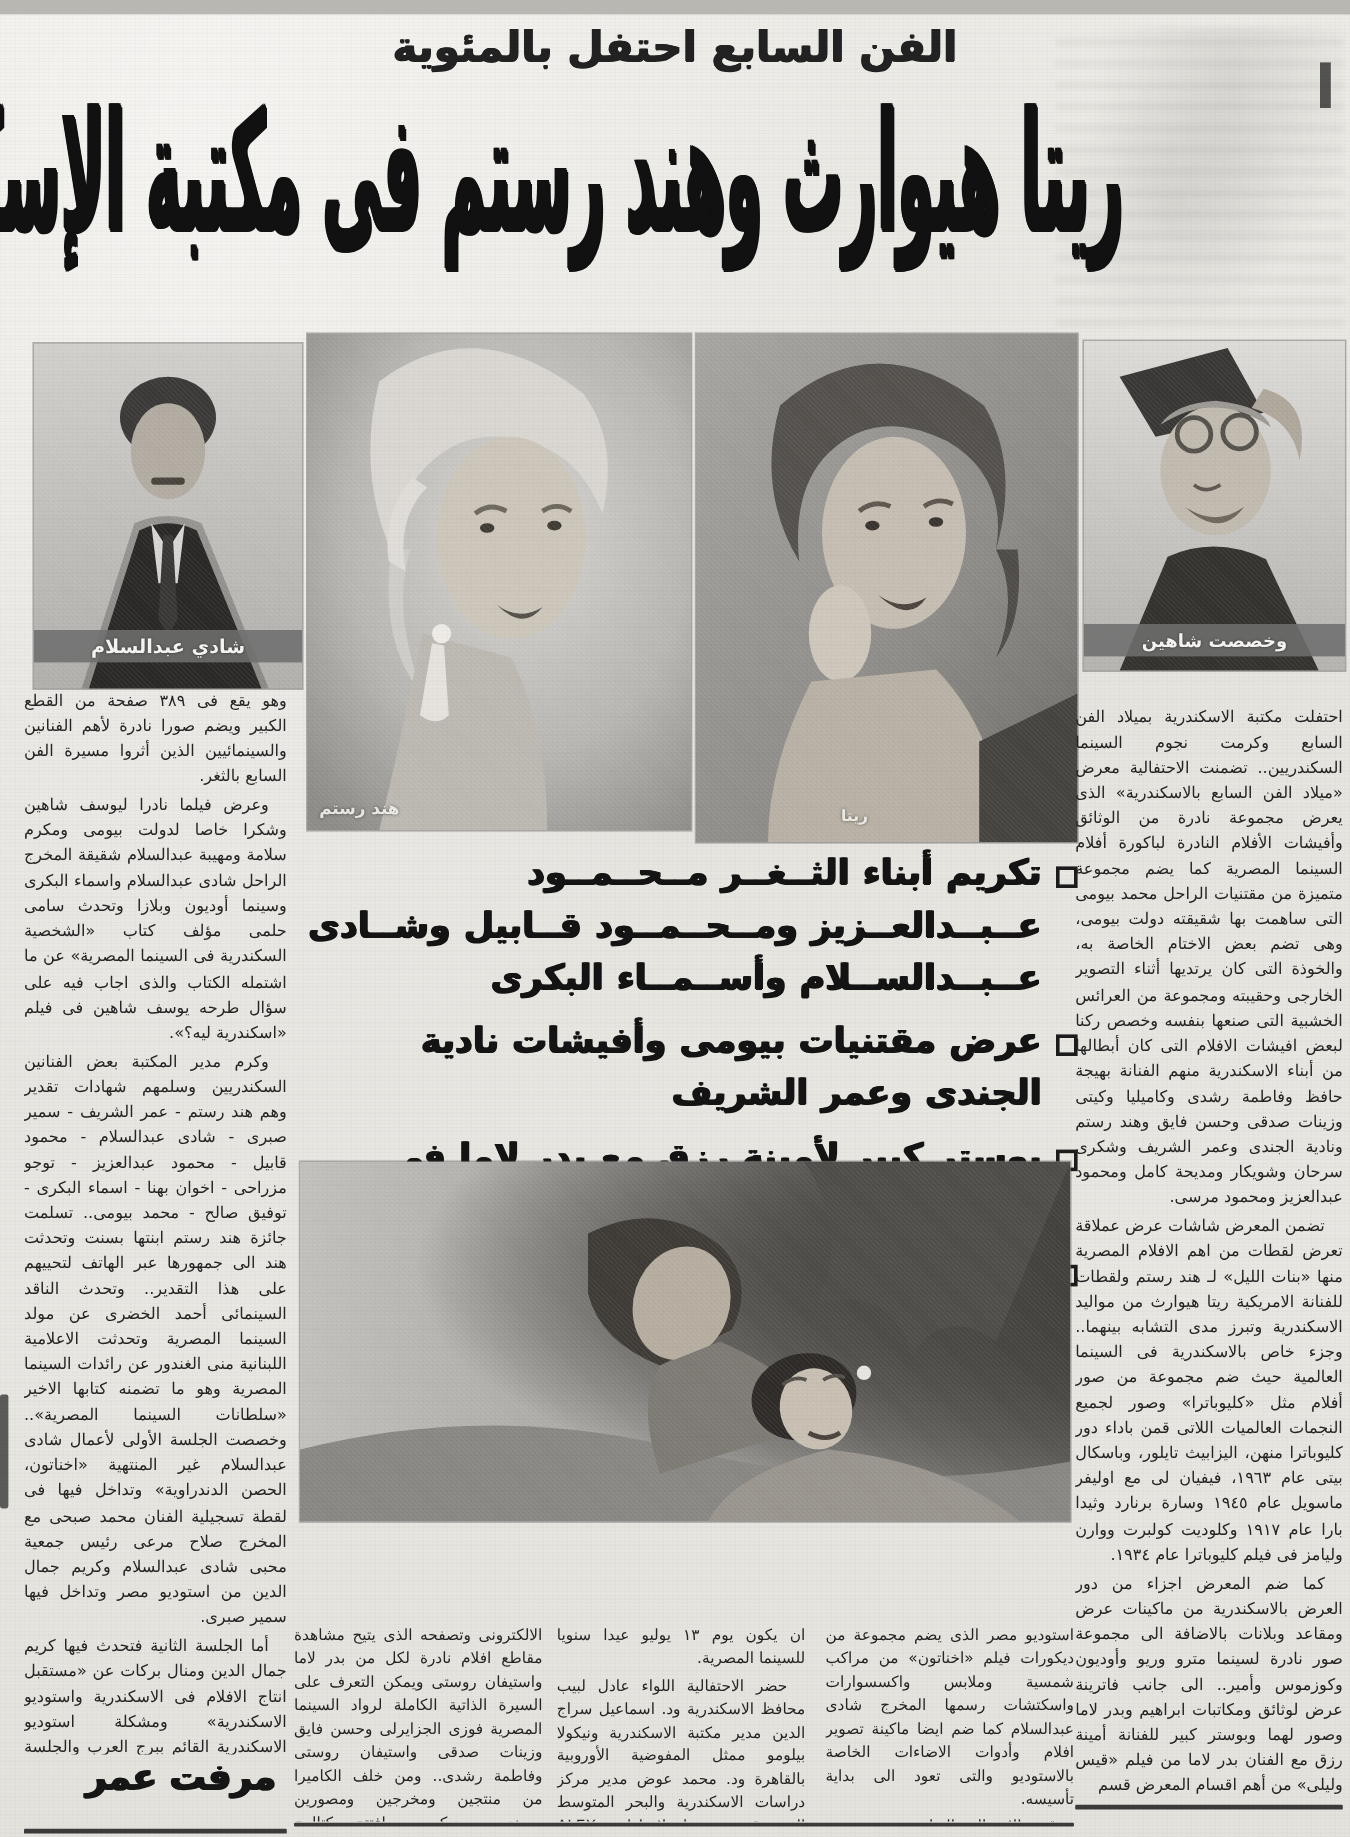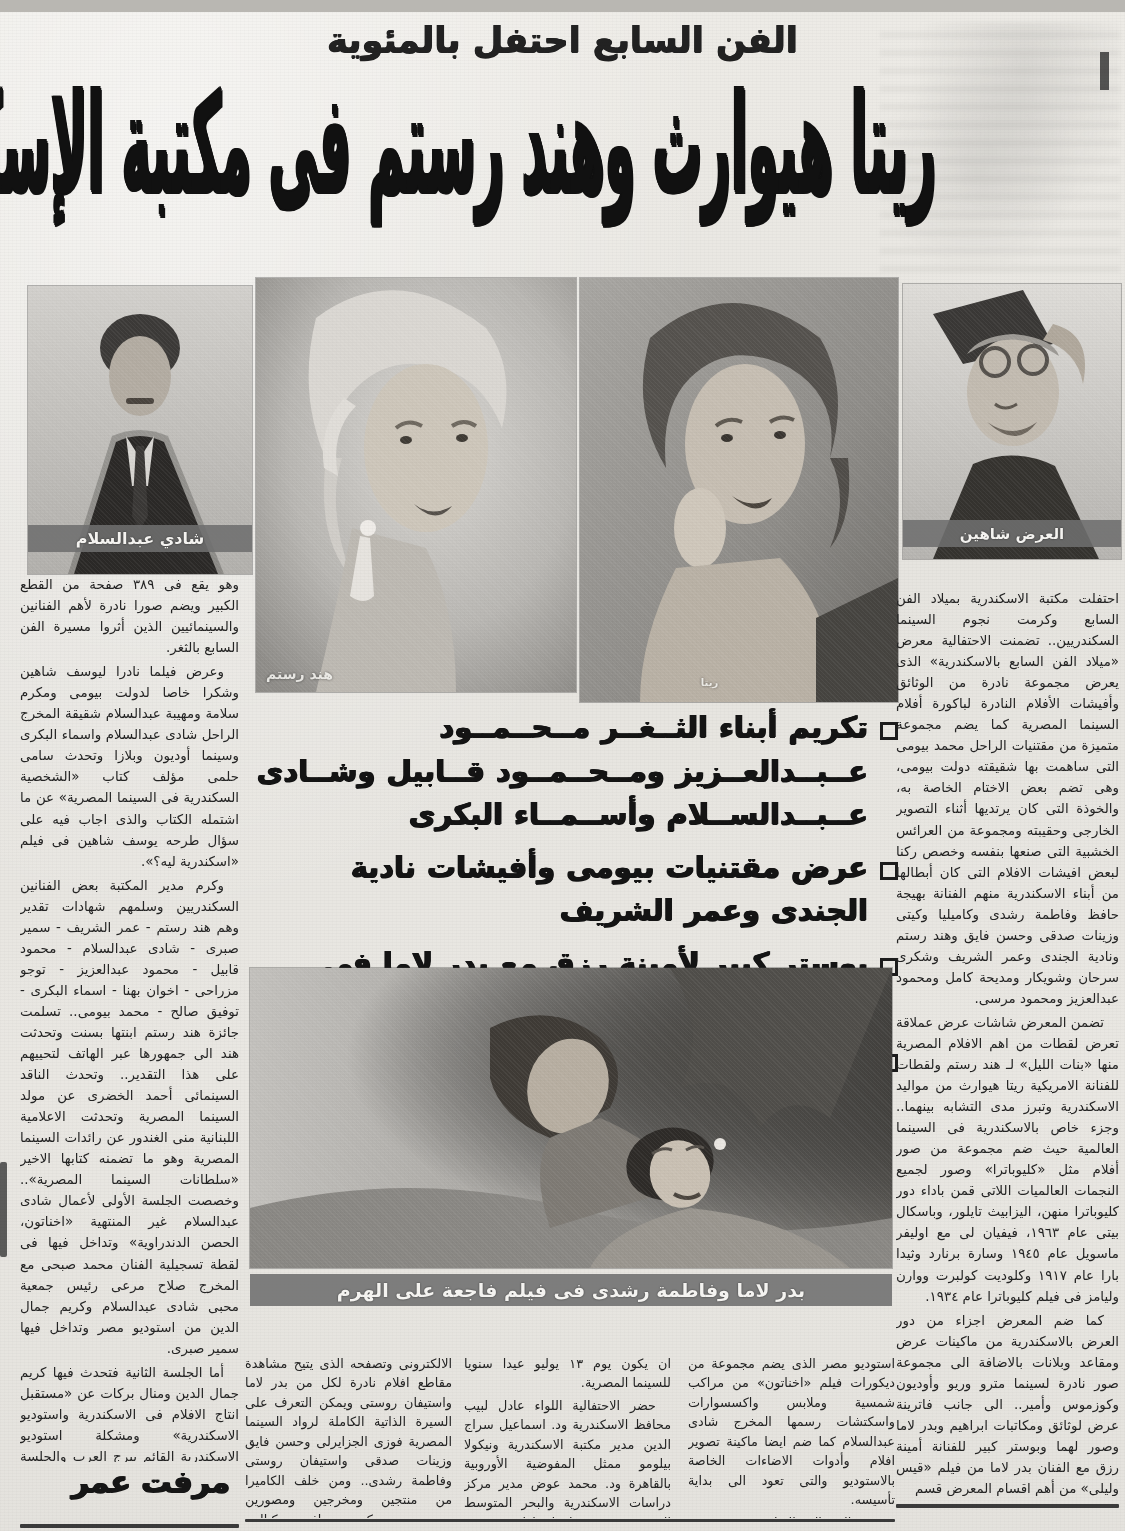--- a/index.html
+++ b/index.html
@@ -160,21 +160,21 @@
       <ellipse cx="165" cy="166" rx="60" ry="80" fill="#c6beb2"></ellipse>
       <path d="M136 148 q12 -10 26 -4" stroke="#5d574f" stroke-width="4" fill="none"></path>
       <path d="M190 144 q12 -8 24 -2" stroke="#5d574f" stroke-width="4" fill="none"></path>
       <ellipse cx="147" cy="160" rx="6" ry="4" fill="#38342f"></ellipse>
       <ellipse cx="200" cy="157" rx="6" ry="4" fill="#38342f"></ellipse>
       <path d="M152 218 q20 14 40 2 q-14 22 -40 -2 Z" fill="#4a443d"></path>
       <ellipse cx="120" cy="250" rx="26" ry="40" fill="#cfc7bb"></ellipse>
       <path d="M96 290 Q60 360 60 424 L260 424 Q250 330 200 280 Z" fill="#b9b1a5"></path>
       <path d="M236 340 L318 300 L318 424 L236 424 Z" fill="#464440"></path>
     </svg>
-    <div class="cap-float" style="left:38%;bottom:14px;font-size:10px;">ريتا</div>
+    <div class="cap-float" style="left:38%;bottom:14px;font-size:13px;">ريتا</div>
   </div>
 
   <div class="photo" style="left:903px;top:272px;width:218px;height:275px;">
     <svg viewBox="0 0 218 275" preserveAspectRatio="none">
       <defs>
           <linearGradient id="gD" x1="0" y1="0" x2="0" y2="1">
         <stop offset="0" stop-color="#dedcd8"></stop>
             <stop offset="1" stop-color="#b6b4b0"></stop>
           </linearGradient>
         </defs>
@@ -182,21 +182,21 @@
       <path d="M30 30 L120 6 L150 60 L60 80 Z" fill="#3a3836"></path>
       <ellipse cx="110" cy="108" rx="46" ry="54" fill="#c2bbb0"></ellipse>
       <path d="M64 70 Q110 40 156 72 Q150 54 110 50 Q76 52 64 70 Z" fill="#9d9a95"></path>
       <circle cx="92" cy="78" r="14" fill="none" stroke="#55514c" stroke-width="4"></circle>
       <circle cx="130" cy="76" r="14" fill="none" stroke="#55514c" stroke-width="4"></circle>
       <path d="M92 120 q10 8 22 0" stroke="#5d574f" stroke-width="3" fill="none"></path>
       <path d="M84 138 q26 18 50 0 q-20 28 -50 0 Z" fill="#6e675e"></path>
       <path d="M150 40 q40 10 30 60 q-6 -34 -40 -44 Z" fill="#b0a89c"></path>
       <path d="M30 275 L70 180 Q110 162 152 182 L196 275 Z" fill="#35332f"></path>
     </svg>
-    <div class="cap-bar" style="bottom:12px;font-size:15px;">العرض شاهين</div>
+    <div class="cap-bar" style="bottom:12px;font-size:15px;">وخصصت شاهين</div>
   </div>
 
   <div class="highlights">
     <div class="hl-row">
       <span class="hl-marker"></span>
       <span class="hl-text">تكريم أبناء الثــغــر مــحــمــود عــبــدالعــزيز ومــحــمــود قــابيل وشــادى عــبــدالســلام وأســمــاء البكرى</span>
     </div>
     <div class="hl-row">
       <span class="hl-marker"></span>
       <span class="hl-text">عرض مقتنيات بيومى وأفيشات نادية الجندى وعمر الشريف</span>
@@ -233,21 +233,20 @@
       <path d="M350 150 Q420 180 430 220 L300 260 Q280 200 300 170 Z" fill="#7e7a74"></path>
       <ellipse cx="420" cy="196" rx="44" ry="36" fill="#2e2b28" transform="rotate(-12 420 196)"></ellipse>
       <ellipse cx="430" cy="206" rx="30" ry="34" fill="#c9c0b3" transform="rotate(-14 430 206)"></ellipse>
       <path d="M402 186 q10 -8 20 -4" stroke="#55504a" stroke-width="3" fill="none"></path>
       <path d="M436 182 q10 -6 18 -2" stroke="#55504a" stroke-width="3" fill="none"></path>
       <path d="M424 226 q14 8 26 0" stroke="#4a443d" stroke-width="4" fill="none"></path>
       <path d="M440 240 Q540 250 600 300 L340 300 Q360 260 440 240 Z" fill="#9a968f"></path>
       <circle cx="470" cy="176" r="6" fill="#e8e5e0"></circle>
     </svg>
   </div>
-  <div class="cap-bar" style="left:250px;top:1262px;width:642px;height:32px;position:absolute;font-size:19px;">بدر لاما وفاطمة رشدى فى فيلم فاجعة على الهرم</div>
 
   <div class="col col-left">
     <p>وهو يقع فى ٣٨٩ صفحة من القطع الكبير ويضم صورا نادرة لأهم الفنانين والسينمائيين الذين أثروا مسيرة الفن السابع بالثغر.</p>
     <p>وعرض فيلما نادرا ليوسف شاهين وشكرا خاصا لدولت بيومى ومكرم سلامة ومهيبة عبدالسلام شقيقة المخرج الراحل شادى عبدالسلام واسماء البكرى وسينما أوديون وبلازا وتحدث سامى حلمى مؤلف كتاب «الشخصية السكندرية فى السينما المصرية» عن ما اشتمله الكتاب والذى اجاب فيه على سؤال طرحه يوسف شاهين فى فيلم «اسكندرية ليه؟».</p>
     <p>وكرم مدير المكتبة بعض الفنانين السكندريين وسلمهم شهادات تقدير وهم هند رستم - عمر الشريف - سمير صبرى - شادى عبدالسلام - محمود قابيل - محمود عبدالعزيز - توجو مزراحى - اخوان بهنا - اسماء البكرى - توفيق صالح - محمد بيومى.. تسلمت جائزة هند رستم ابنتها بسنت وتحدثت هند الى جمهورها عبر الهاتف لتحييهم على هذا التقدير.. وتحدث الناقد السينمائى أحمد الخضرى عن مولد السينما المصرية وتحدثت الاعلامية اللبنانية منى الغندور عن رائدات السينما المصرية وهو ما تضمنه كتابها الاخير «سلطانات السينما المصرية».. وخصصت الجلسة الأولى لأعمال شادى عبدالسلام غير المنتهية «اخناتون، الحصن الدندراوية» وتداخل فيها فى لقطة تسجيلية الفنان محمد صبحى مع المخرج صلاح مرعى رئيس جمعية محبى شادى عبدالسلام وكريم جمال الدين من استوديو مصر وتداخل فيها سمير صبرى.</p>
     <p>أما الجلسة الثانية فتحدث فيها كريم جمال الدين ومنال بركات عن «مستقبل انتاج الافلام فى الاسكندرية واستوديو الاسكندرية» ومشكلة استوديو الاسكندرية القائم ببرج العرب والجلسة الثالثة تعرضت لتجربة الجزويت الذى شهد مولد اعمالهم المسرحية ومن بعدها تجربة صناعة الأفلام الديجيتال.</p>
   </div>
 
   <div class="col col-right">
     <p>احتفلت مكتبة الاسكندرية بميلاد الفن السابع وكرمت نجوم السينما السكندريين.. تضمنت الاحتفالية معرض «ميلاد الفن السابع بالاسكندرية» الذى يعرض مجموعة نادرة من الوثائق وأفيشات الأفلام النادرة لباكورة أفلام السينما المصرية كما يضم مجموعة متميزة من مقتنيات الراحل محمد بيومى التى ساهمت بها شقيقته دولت بيومى، وهى تضم بعض الاختام الخاصة به، والخوذة التى كان يرتديها أثناء التصوير الخارجى وحقيبته ومجموعة من العرائس الخشبية التى صنعها بنفسه وخصص ركنا لبعض افيشات الافلام التى كان أبطالها من أبناء الاسكندرية منهم الفنانة بهيجة حافظ وفاطمة رشدى وكاميليا وكيتى وزينات صدقى وحسن فايق وهند رستم ونادية الجندى وعمر الشريف وشكرى سرحان وشويكار ومديحة كامل ومحمود عبدالعزيز ومحمود مرسى.</p>

